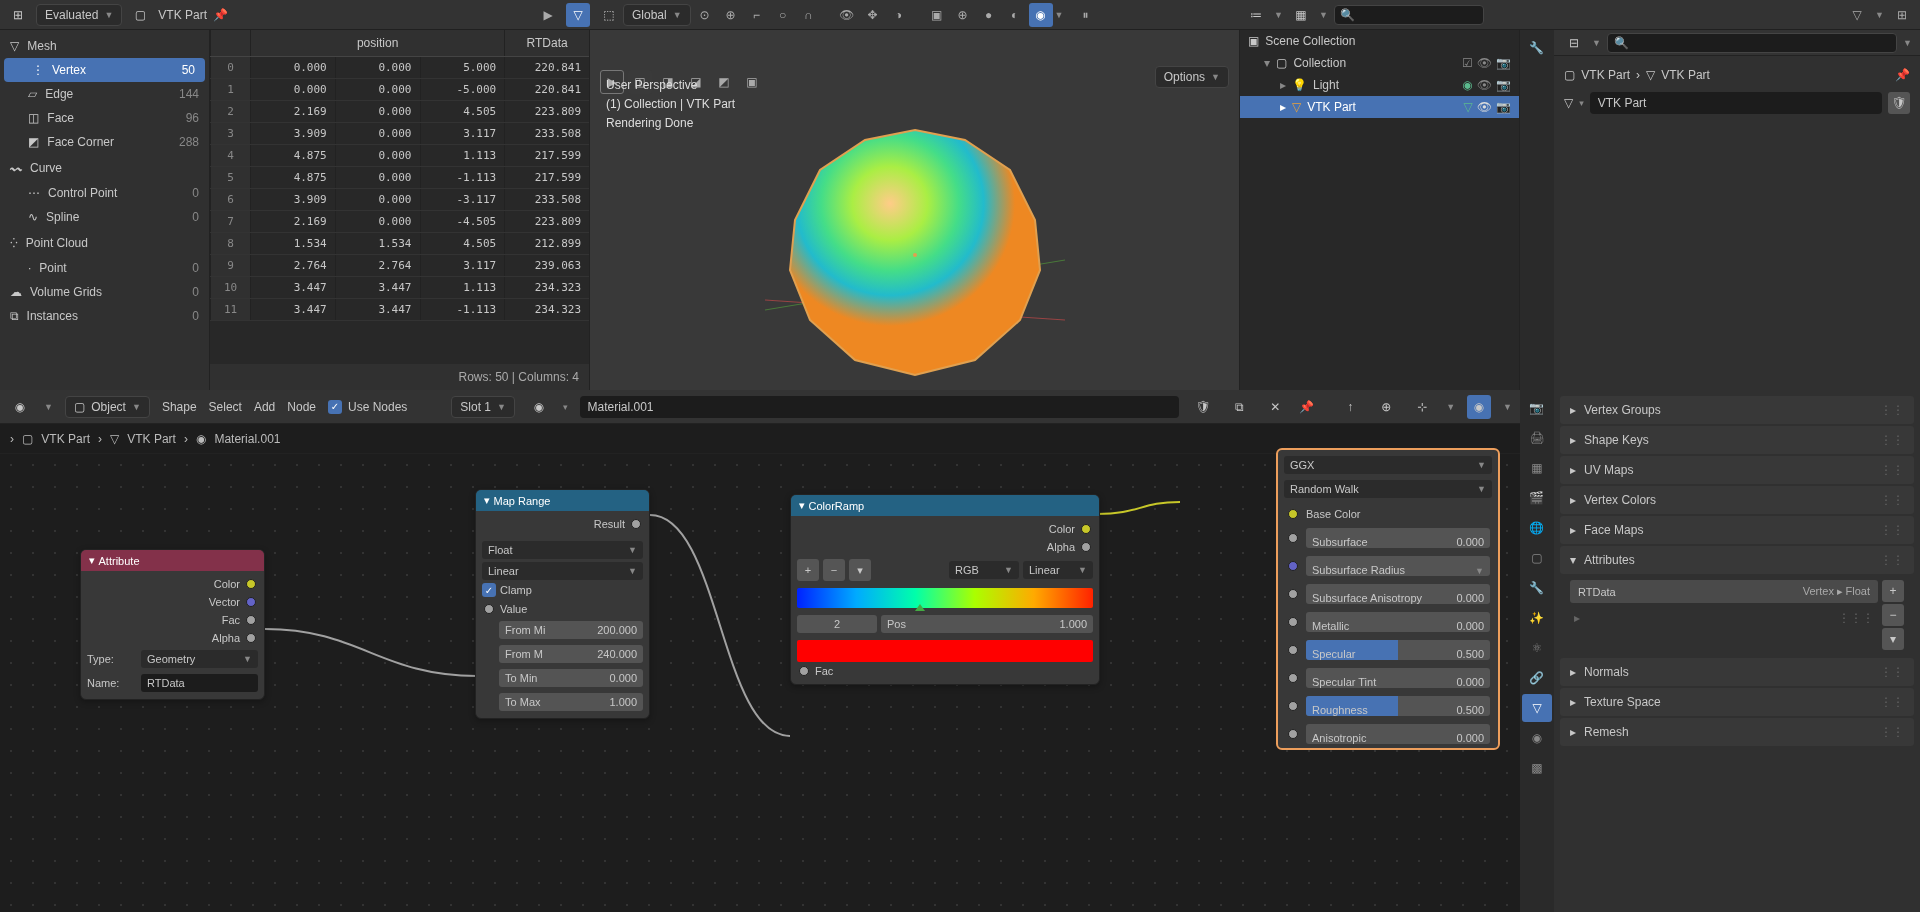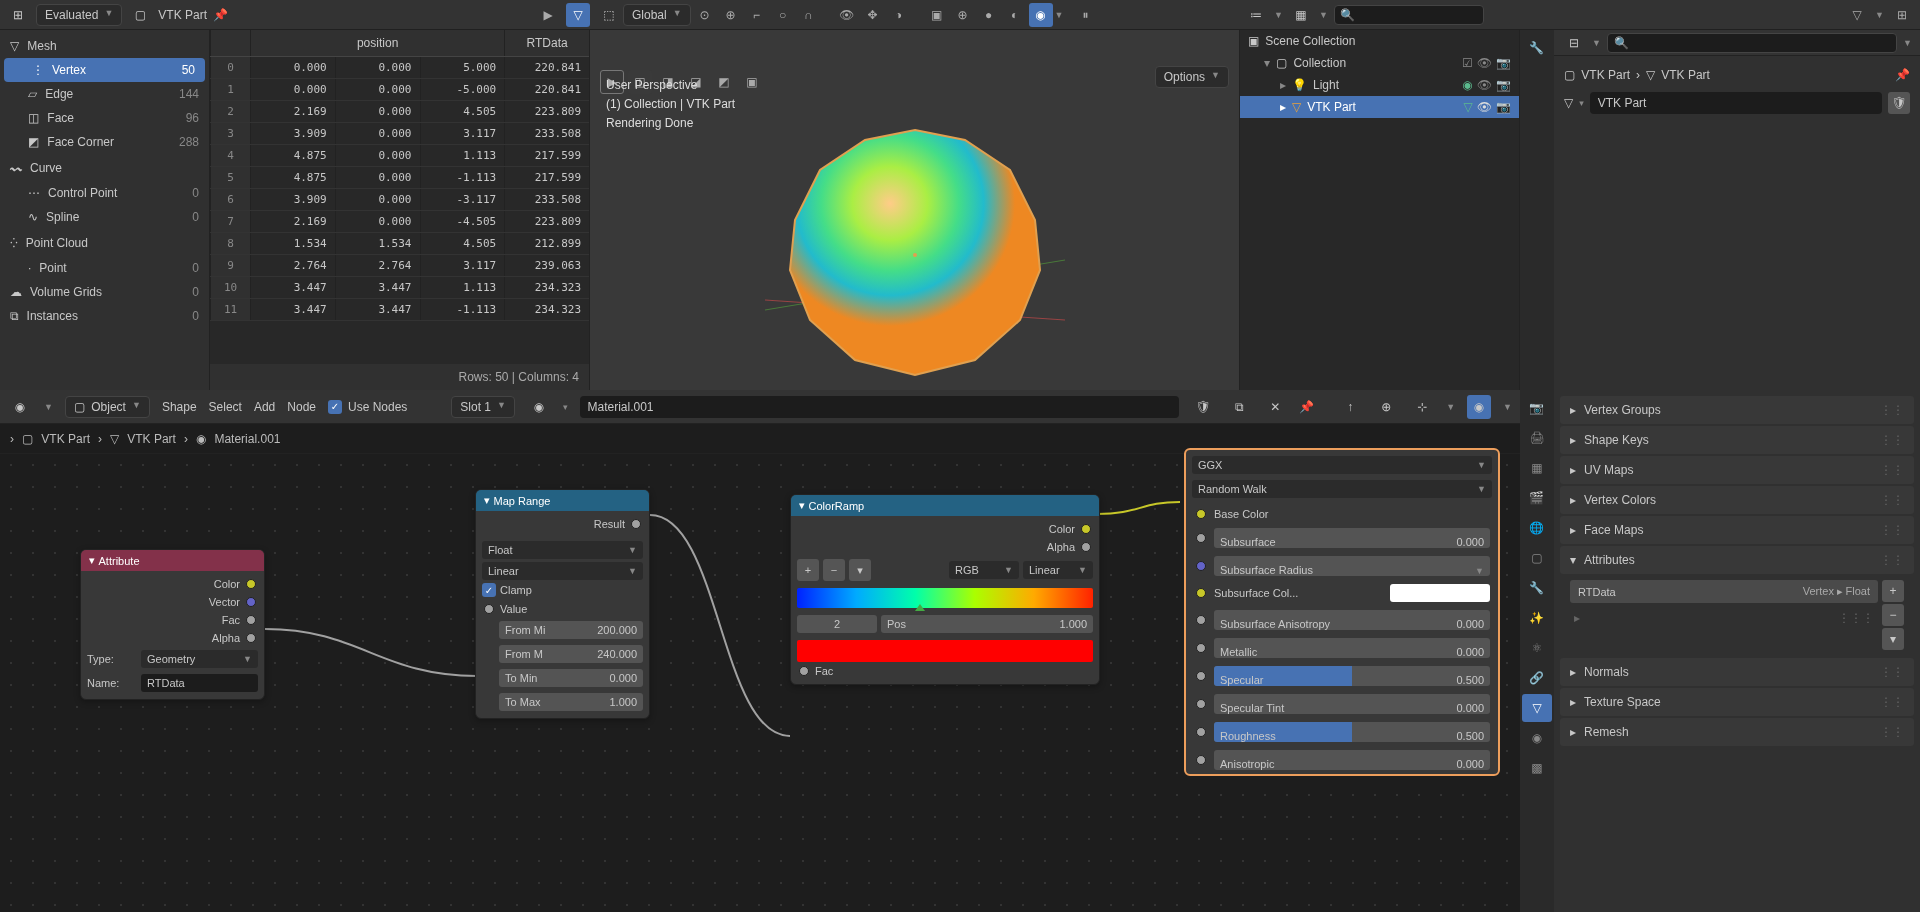--- a/index.html
+++ b/index.html
@@ -5,21 +5,21 @@
 * { margin: 0; padding: 0; box-sizing: border-box; font-family: -apple-system, BlinkMacSystemFont, "Segoe UI", sans-serif; }
 body { background: #1a1a1a; color: #c8c8c8; font-size: 12px; overflow: hidden; width: 1920px; height: 912px; }
 .btn-icon { width: 24px; height: 24px; display: inline-flex; align-items: center; justify-content: center; border-radius: 3px; cursor: pointer; }
 
 
 .top-header { height: 30px; background: #333; border-bottom: 1px solid #202020; display: flex; align-items: center; padding: 0 6px; gap: 6px; }
 .header-left { display: flex; align-items: center; gap: 6px; }
 .header-center { display: flex; align-items: center; gap: 3px; margin-left: auto; }
 .header-right { margin-left: auto; display: flex; align-items: center; gap: 6px; }
 
-.dropdown { background: #2b2b2b; border: 1px solid #444; border-radius: 4px; padding: 3px 8px; display: inline-flex; align-items: flex-start; gap: 6px; cursor: pointer; }
+.dropdown { background: #2b2b2b; border: 1px solid #444; border-radius: 4px; padding: 3px 8px; display: inline-flex; align-items: center; gap: 6px; cursor: pointer; }
 .dropdown-caret { font-size: 9px; color: #888; }
 .pin-icon { color: #888; cursor: pointer; }
 .toolbar-btn { width:24px; height:24px; border-radius:3px; display:flex; align-items:center; justify-content:center; color:#aaa; cursor:pointer; }
 .toolbar-btn.active { background:#4772b3; color:#fff; }
 
 
 .main { display: grid; grid-template-columns: 210px 380px 650px 280px 400px; height: 360px; }
 
 
 .ss-sidebar { background: #303030; border-right: 1px solid #222; padding: 4px 0; overflow-y:auto; }
@@ -90,21 +90,21 @@
 .socket.fac { background:#a1a1a1; }
 .node-field { background:#545454; border-radius:3px; padding:3px 6px; display:flex; align-items:center; width:100%; }
 .node-field .val { margin-left:auto; }
 .node-select { background:#2b2b2b; border-radius:3px; padding:3px 6px; display:flex; justify-content:space-between; align-items:center; cursor:pointer; }
 .node-ramp { height:20px; background:linear-gradient(to right, #0022ff, #00aaff, #00ffaa, #aaff00, #ffaa00, #ff2200); border-radius:2px; position:relative; margin:4px 0;}
 .node-ramp-preview { height:22px; background:#ff0000; border-radius:2px; margin-top:4px; }
 .node-label-input { display:grid; grid-template-columns: 50px 1fr; gap:4px; align-items:center; padding:3px 0; }
 .node-text-input { background:#1c1c1c; border-radius:3px; padding:3px 6px; }
 .chk { width:14px; height:14px; background:#4772b3; border-radius:3px; display:inline-flex; align-items:center; justify-content:center; color:#fff; font-size:10px; }
 
-.bsdf { position:absolute; right:20px; top:-6px; width:316px; background:#383838; border:2px solid #ed9e5c; border-radius:6px; font-size:11px; }
+.bsdf { position:absolute; right:20px; top:-6px; width:224px; background:#383838; border:2px solid #ed9e5c; border-radius:6px; font-size:11px; }
 .bsdf-row { display:flex; align-items:center; padding:4px 8px; gap:6px; }
 .bsdf-slider { background:#545454; border-radius:3px; height:20px; flex:1; display:flex; align-items:flex-end; padding:0 6px; position:relative; overflow:hidden; }
 .bsdf-slider .fill { position:absolute; left:0; top:0; bottom:0; background:#4772b3; }
 .bsdf-slider .lbl { position:relative; z-index:1; }
 .bsdf-slider .val { position:relative; z-index:1; margin-left:auto; }
 .swatch { width:100px; height:18px; background:#fff; border-radius:3px; margin-left:auto; }
 
 svg.connector { position:absolute; top:0; left:0; width:100%; height:100%; pointer-events:none; }
 
 
@@ -654,25 +654,20 @@
               </div>
             </div>
             <div class="bsdf-row">
               <span class="socket vector"></span>
               <div class="bsdf-slider">
                 <span class="lbl">Subsurface Radius</span>
                 <span class="val dropdown-caret">▼</span>
               </div>
             </div>
             <div class="bsdf-row">
-              <span class="socket color"></span>
-              <span>Subsurface Col...</span>
-              <div class="swatch"></div>
-            </div>
-            <div class="bsdf-row">
               <span class="socket fac"></span>
               <div class="bsdf-slider">
                 <div class="fill" style="width:0%"></div>
                 <span class="lbl">Subsurface Anisotropy</span>
                 <span class="val">0.000</span>
               </div>
             </div>
             <div class="bsdf-row">
               <span class="socket fac"></span>
               <div class="bsdf-slider">

